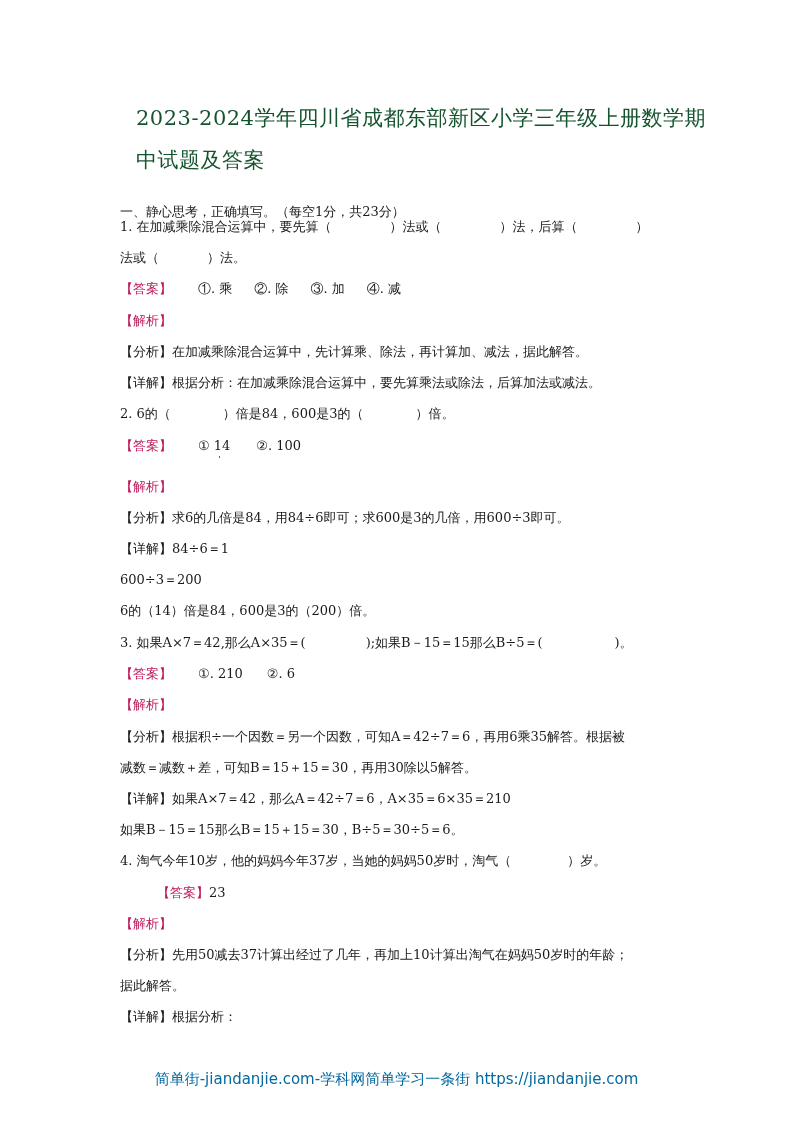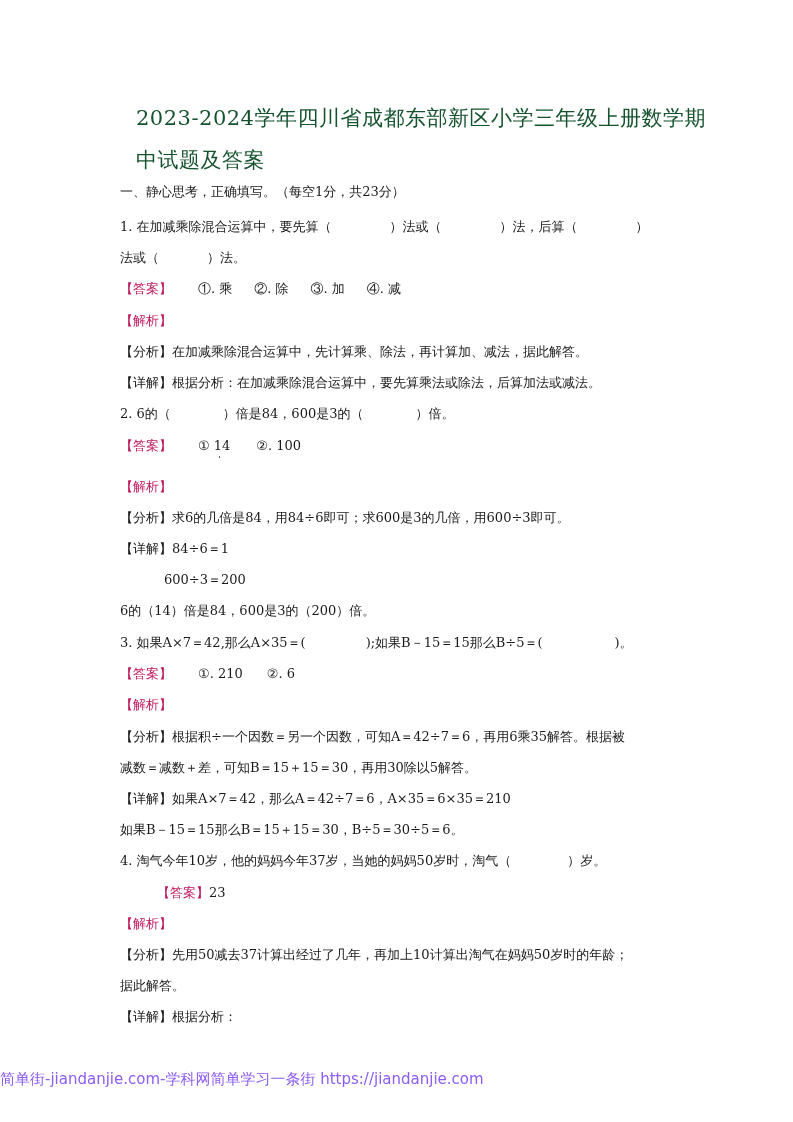--- a/index.html
+++ b/index.html
@@ -3,31 +3,31 @@
 <meta charset="utf-8">
 <style>
   html, body { margin: 0; padding: 0; background: #ffffff; }
   body { width: 793px; height: 1122px; position: relative; overflow: hidden;
          font-family: "DejaVu Serif", "Liberation Serif", serif; color: #1a1a1a; }
   .title { position: absolute; left: 136px; font-size: 21px; font-weight: normal; color: #14532d; letter-spacing: 0.5px; white-space: nowrap; }
   .line { position: absolute; left: 120px; font-size: 13px; white-space: nowrap; line-height: 16px; }
   .lbl { color: #be185d; }
   .blank { display: inline-block; }
   .gap { display: inline-block; width: 22px; }
-  .footer { position: absolute; left: 0; width: 793px; top: 1070px; text-align: left;
-            font-family: "DejaVu Sans", "Liberation Sans", sans-serif; font-size: 15px; color: #8b5cf6; }
+  .footer { position: absolute; left: 0; width: 793px; top: 1070px; text-align: center;
+            font-family: "DejaVu Sans", "Liberation Sans", sans-serif; font-size: 15px; color: #0369a1; }
   .dot { position: absolute; left: 219px; top: 456px; width: 1px; height: 2px; background: #666; }
 </style>
 </head>
 <body>
 
 <div class="title" style="top:104px;">2023-2024学年四川省成都东部新区小学三年级上册数学期</div>
 <div class="title" style="top:146px;">中试题及答案</div>
 
-<div class="line" style="top:184px;">一、静心思考，正确填写。（每空1分，共23分）</div>
+<div class="line" style="top:204px;">一、静心思考，正确填写。（每空1分，共23分）</div>
 
 <div class="line" style="top:219px;">
   <span>1. 在加减乘除混合运算中，要先算（</span><span class="blank" style="width:58px"></span><span>）法或（</span><span class="blank" style="width:58px"></span><span>）法，后算（</span><span class="blank" style="width:58px"></span><span>）</span>
 </div>
 <div class="line" style="top:250px;">
   <span>法或（</span><span class="blank" style="width:48px"></span><span>）法。</span>
 </div>
 <div class="line" style="top:281px;">
   <span class="lbl">【答案】</span><span class="gap" style="width:26px"></span><span>①. 乘</span><span class="gap"></span><span>②. 除</span><span class="gap"></span><span>③. 加</span><span class="gap"></span><span>④. 减</span>
 </div>
@@ -46,21 +46,21 @@
   <span class="lbl">【答案】</span><span class="gap" style="width:26px"></span><span>① 14</span><span class="gap" style="width:26px"></span><span>②. 100</span>
 </div>
 <div class="dot"></div>
 <div class="line lbl" style="top:479px;">【解析】</div>
 <div class="line" style="top:510px;">
   <span>【分析】</span><span>求6的几倍是84，用84÷6即可；求600是3的几倍，用600÷3即可。</span>
 </div>
 <div class="line" style="top:541px;">
   <span>【详解】</span><span>84÷6＝1</span>
 </div>
-<div class="line" style="top:572px;margin-left:44px;">600÷3＝200</div>
+<div class="line" style="top:572px;">600÷3＝200</div>
 <div class="line" style="top:603px;">6的（14）倍是84，600是3的（200）倍。</div>
 
 <div class="line" style="top:635px;">
   <span>3. 如果A×7＝42,那么A×35＝(</span><span class="blank" style="width:60px"></span><span>);如果B－15＝15那么B÷5＝(</span><span class="blank" style="width:72px"></span><span>)。</span>
 </div>
 <div class="line" style="top:666px;">
   <span class="lbl">【答案】</span><span class="gap" style="width:26px"></span><span>①. 210</span><span class="gap" style="width:24px"></span><span>②. 6</span>
 </div>
 <div class="line lbl" style="top:697px;">【解析】</div>
 <div class="line" style="top:729px;">

